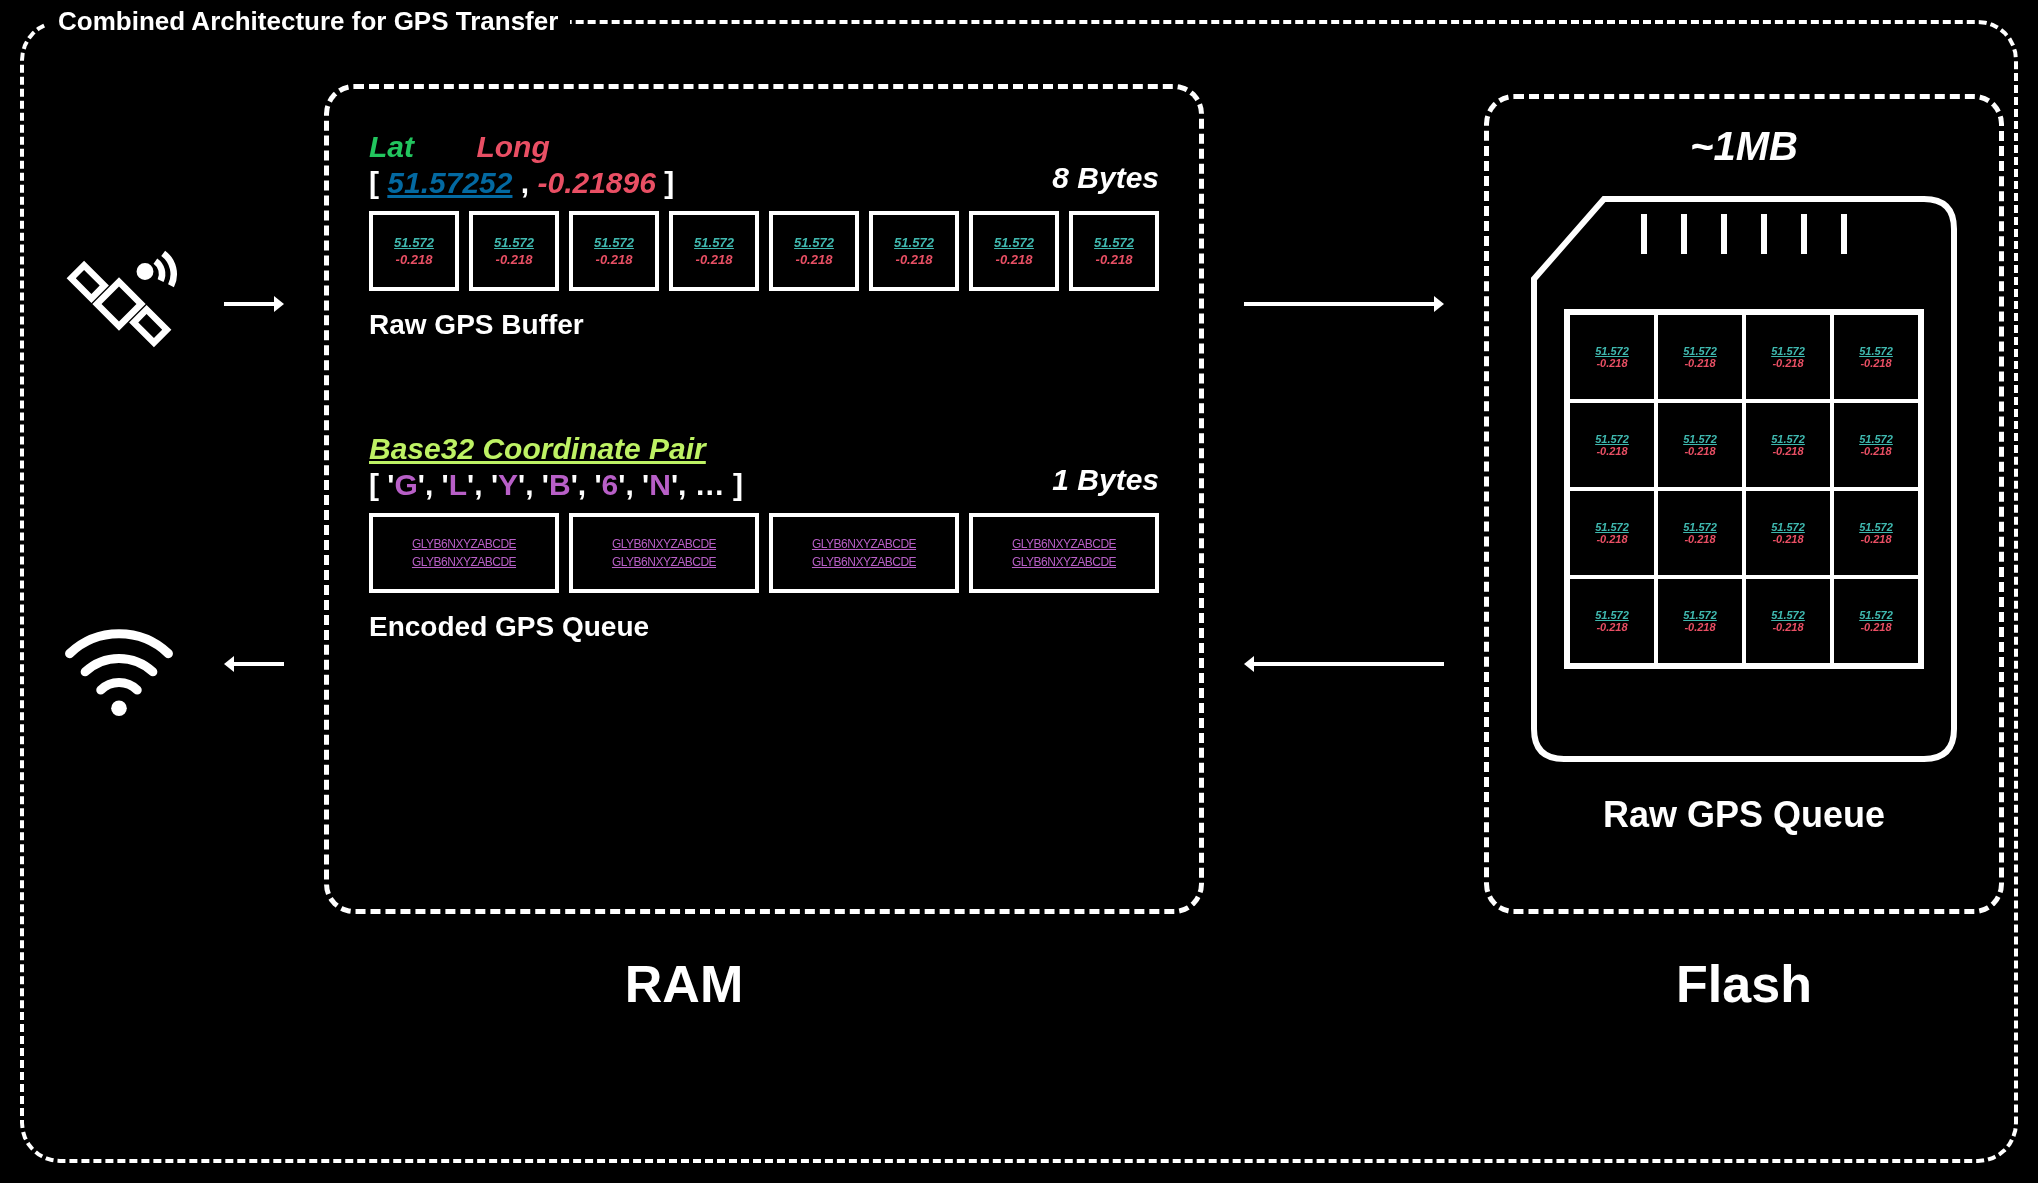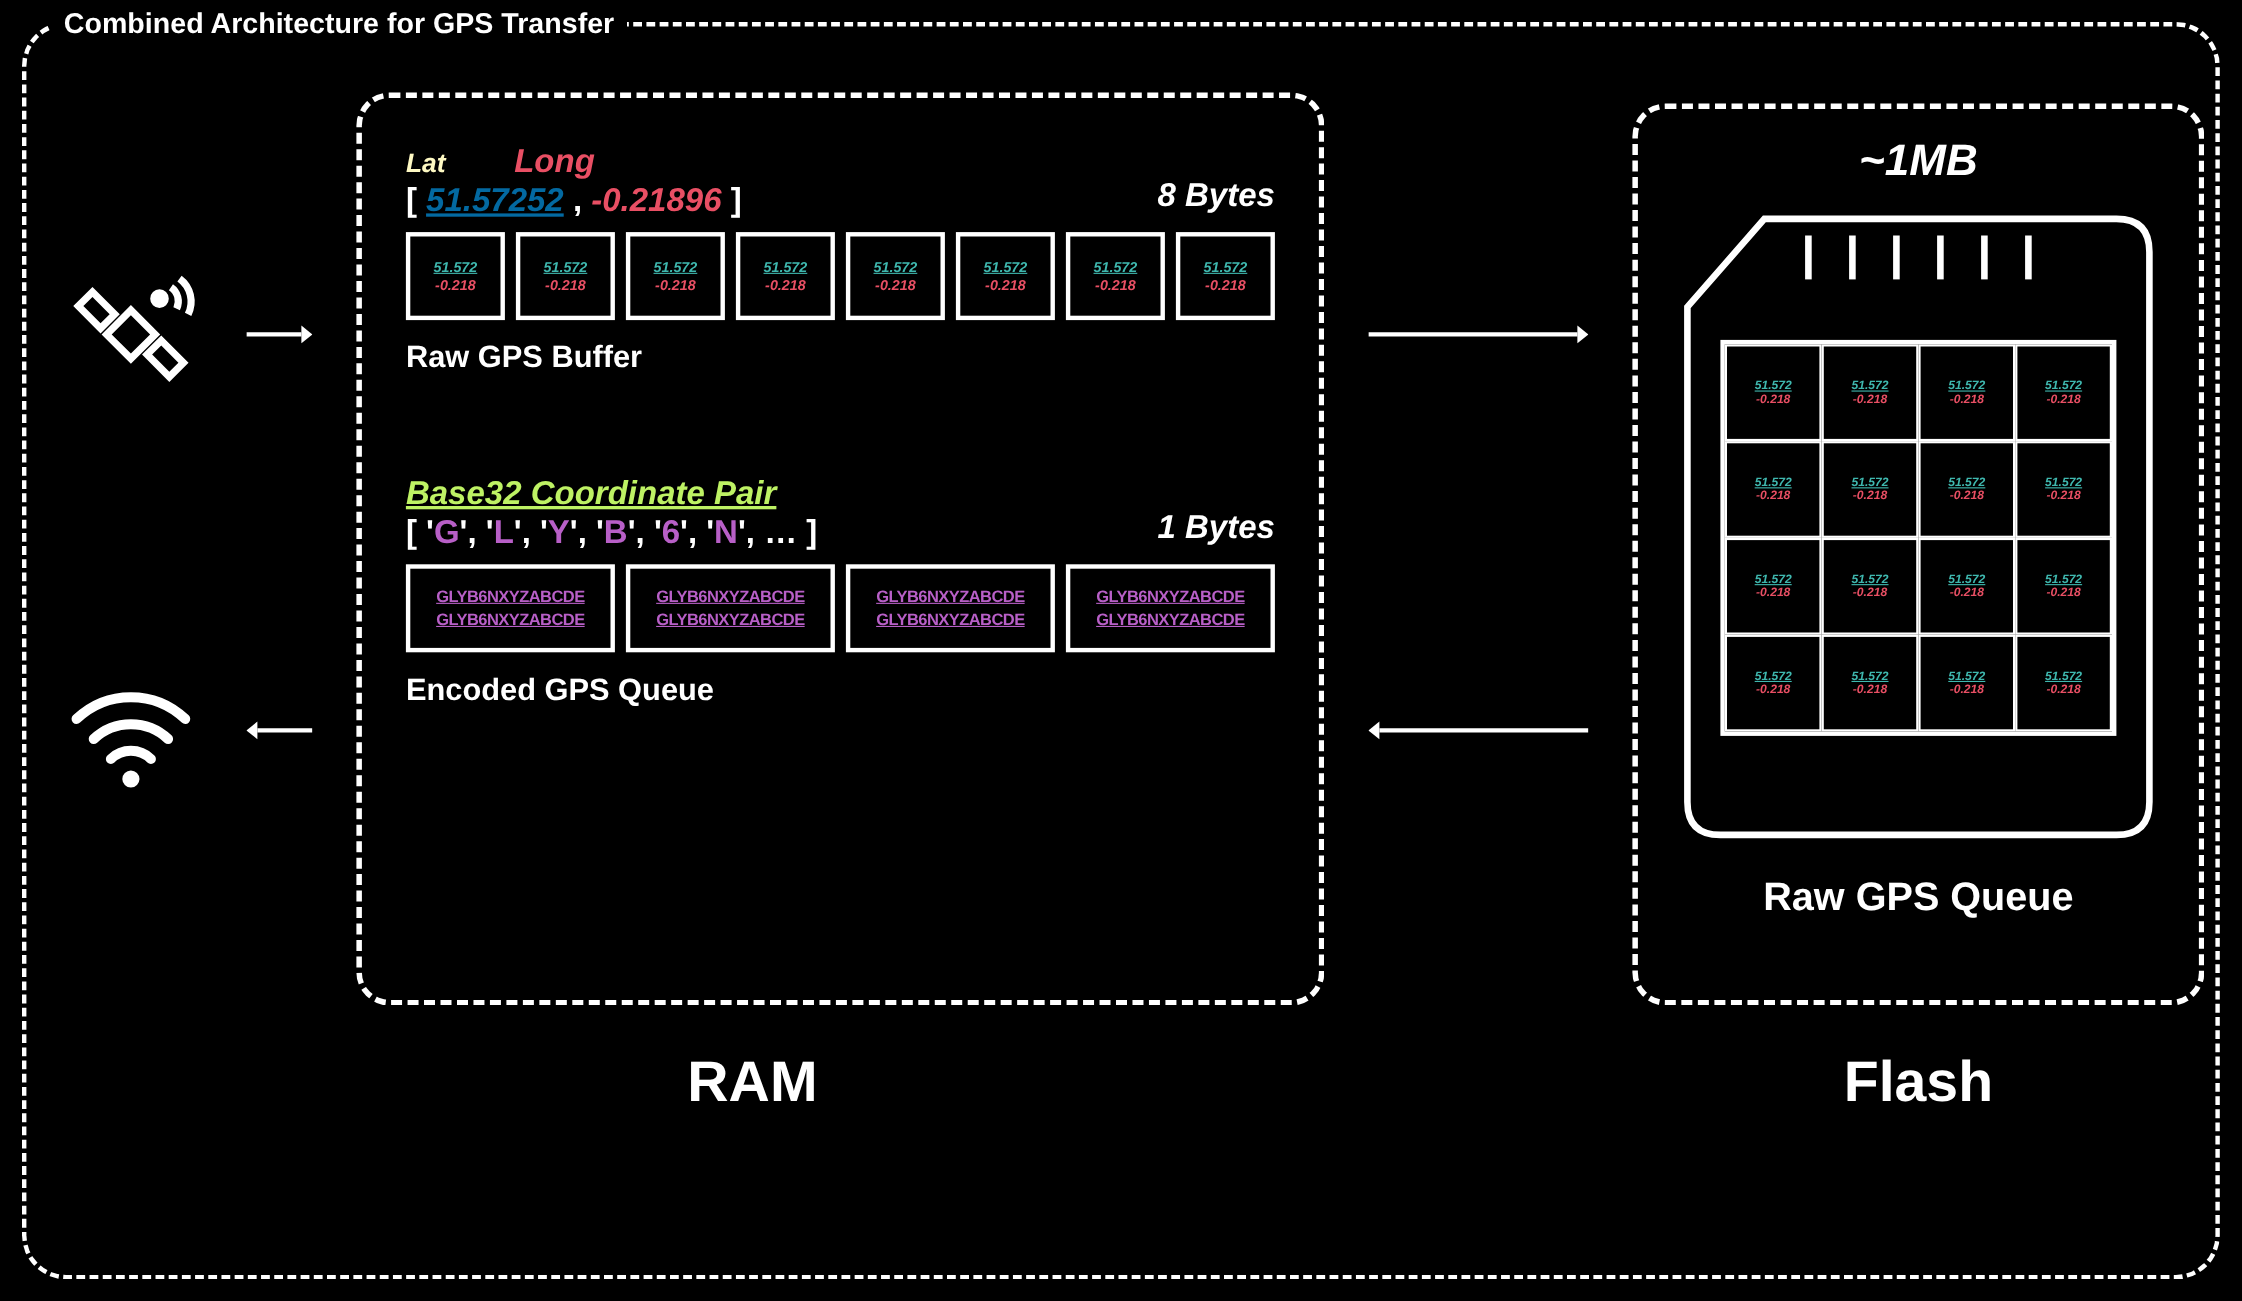--- a/index.html
+++ b/index.html
@@ -74,21 +74,21 @@
   .ram-title { margin-left: 260px; margin-top: 40px; width: 200px; }
   .flash-title { margin-top: 40px; }
   .buf-group { margin-bottom: 40px; }
   .buf-header-row {
     display: flex;
     justify-content: space-between;
     align-items: flex-end;
     margin-bottom: 10px;
   }
   .latlong-block { line-height: 1.2; }
-  .lat-label { color: #fef9c3; font-size: 24px; font-weight: bold; font-style: italic; }
+  .lat-label { color: #22c55e; font-size: 30px; font-weight: bold; font-style: italic; }
   .long-label { color: #e94f64; font-size: 30px; font-weight: bold; font-style: italic; margin-left: 58px; }
   .bracket-line { font-size: 30px; font-weight: bold; }
   .lat-val { color: #0369a1; text-decoration: underline; font-style: italic; }
   .long-val { color: #e94f64; font-style: italic; }
   .size-label { font-size: 30px; font-weight: bold; font-style: italic; padding-bottom: 6px; }
   .cell-row { display: flex; gap: 10px; }
   .raw-cell {
     border: 4px solid #fff;
     height: 80px;
     flex: 1;
@@ -108,21 +108,21 @@
   .enc-cell {
     border: 4px solid #fff;
     height: 80px;
     flex: 1;
     display: flex;
     flex-direction: column;
     align-items: center;
     justify-content: center;
     gap: 4px;
   }
-  .enc-cell .mini-enc { color: #b85fc7; font-size: 15px; font-weight: bold; letter-spacing: -0.5px; text-decoration: underline; }
+  .enc-cell .mini-enc { color: #b85fc7; font-size: 12px; font-weight: normal; letter-spacing: -0.5px; text-decoration: underline; }
   .connector-col {
     display: flex;
     flex-direction: column;
     justify-content: space-around;
     height: 780px;
     width: 200px;
     padding-top: 60px;
   }
   .flash-size { font-size: 40px; font-weight: bold; font-style: italic; margin-bottom: 20px; }
   .sd-card {

